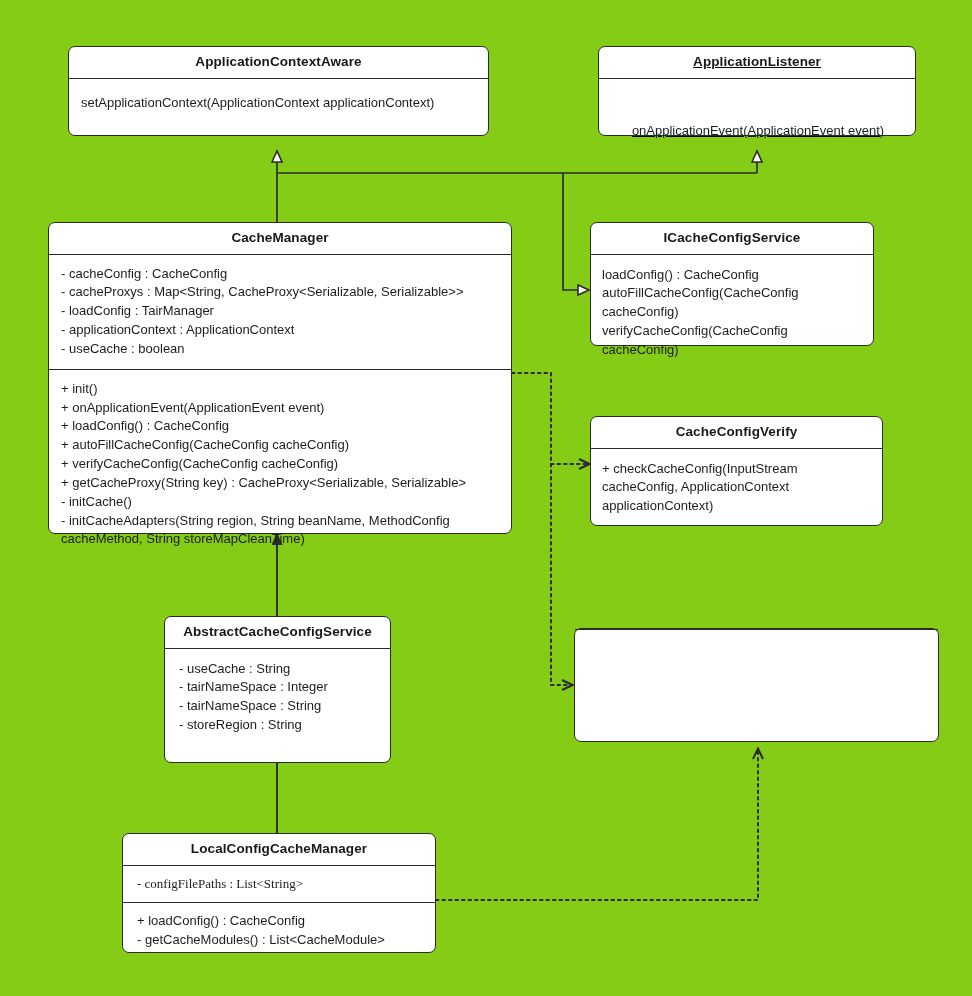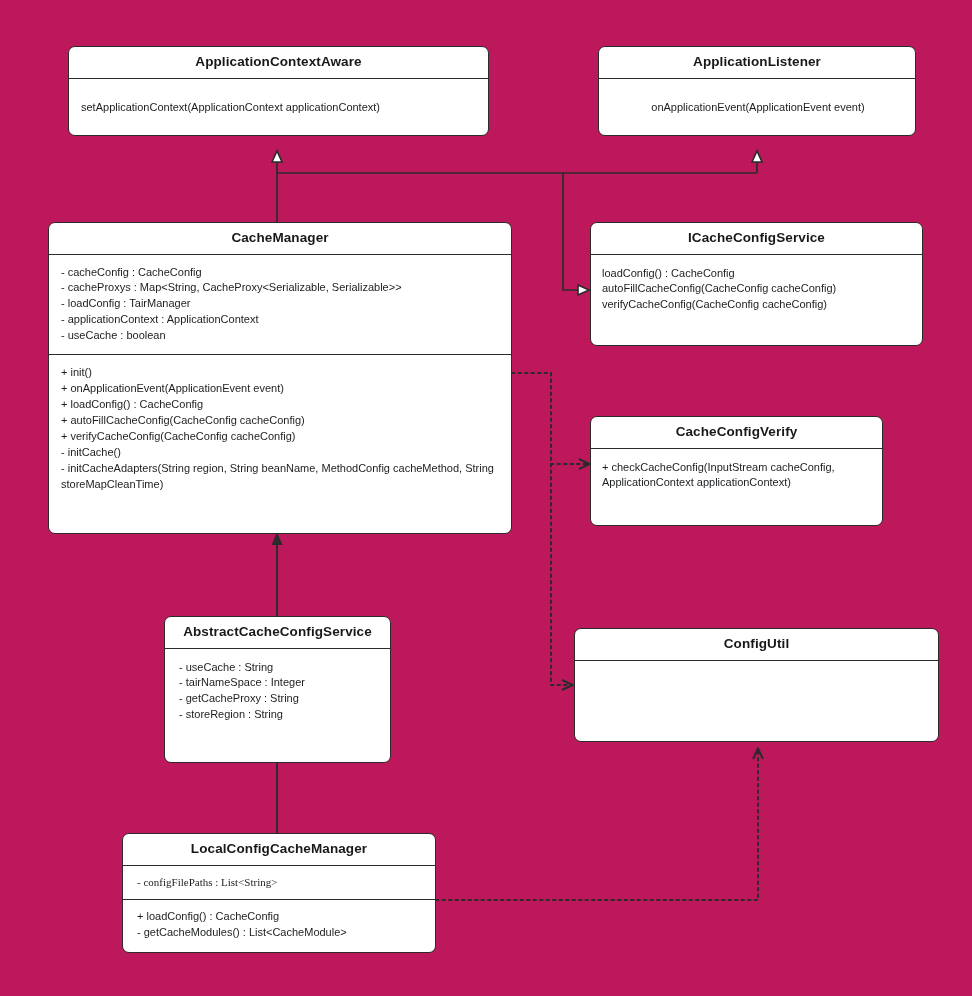--- a/index.html
+++ b/index.html
@@ -4,21 +4,21 @@
 <style>
   html, body {
     margin: 0;
     padding: 0;
     background: #ffffff;
   }
   #diagram-root {
     position: relative;
     width: 972px;
     height: 996px;
-    background: #be185d;
+    background: #84cc16;
     font-family: "Liberation Sans", sans-serif;
     overflow: hidden;
   }
   .uml-class {
     position: absolute;
     box-sizing: border-box;
     background: #ffffff;
     border: 1.7px solid #2b2b2b;
     border-radius: 7px;
     z-index: 5;
@@ -29,22 +29,22 @@
     font-size: 13.5px;
     color: #16181a;
     letter-spacing: 0.1px;
     padding: 7px 6px 8px 6px;
     line-height: 1.15;
   }
   .uml-divider {
     border-top: 1.7px solid #2b2b2b;
   }
   .uml-compartment {
-    padding: 21px 10px 9px 12px;
-    font-size: 11px;
+    padding: 15px 10px 9px 12px;
+    font-size: 13px;
     color: #1b1d1f;
     line-height: 1.45;
   }
   .uml-compartment .row {
     white-space: normal;
   }
   .edges {
     position: absolute;
     left: 0;
     top: 0;
@@ -92,24 +92,24 @@
   </svg>
 
   <div class="uml-class" style="left:68px; top:46px; width:421px; height:90px;">
     <div class="uml-title">ApplicationContextAware</div>
     <div class="uml-divider"></div>
     <div class="uml-compartment">
       <div class="row">setApplicationContext(ApplicationContext applicationContext)</div>
     </div>
   </div>
 
-  <div class="uml-class" style="left:598px; top:46px; width:318px; height:90px;">
+  <div class="uml-class" style="left:598px; top:46px; width:318px; height:90px;text-decoration:underline;">
     <div class="uml-title">ApplicationListener</div>
     <div class="uml-divider"></div>
-    <div class="uml-compartment" style="text-align:center;">
+    <div class="uml-compartment" style="text-align:center;margin-top:28px;">
       <div class="row">onApplicationEvent(ApplicationEvent event)</div>
     </div>
   </div>
 
   <div class="uml-class" style="left:48px; top:222px; width:464px; height:312px;">
     <div class="uml-title">CacheManager</div>
     <div class="uml-divider"></div>
     <div class="uml-compartment" style="padding-top:10px; padding-bottom:10px;">
       <div class="row">- cacheConfig : CacheConfig</div>
       <div class="row">- cacheProxys : Map&lt;String, CacheProxy&lt;Serializable, Serializable&gt;&gt;</div>
@@ -117,26 +117,27 @@
       <div class="row">- applicationContext : ApplicationContext</div>
       <div class="row">- useCache : boolean</div>
     </div>
     <div class="uml-divider"></div>
     <div class="uml-compartment" style="padding-top:10px;">
       <div class="row">+ init()</div>
       <div class="row">+ onApplicationEvent(ApplicationEvent event)</div>
       <div class="row">+ loadConfig() : CacheConfig</div>
       <div class="row">+ autoFillCacheConfig(CacheConfig cacheConfig)</div>
       <div class="row">+ verifyCacheConfig(CacheConfig cacheConfig)</div>
+      <div class="row">+ getCacheProxy(String key) : CacheProxy&lt;Serializable, Serializable&gt;</div>
       <div class="row">- initCache()</div>
       <div class="row">- initCacheAdapters(String region, String beanName, MethodConfig cacheMethod, String storeMapCleanTime)</div>
     </div>
   </div>
 
-  <div class="uml-class" style="left:590px; top:222px; width:333px; height:124px;">
+  <div class="uml-class" style="left:590px; top:222px; width:284px; height:124px;">
     <div class="uml-title">ICacheConfigService</div>
     <div class="uml-divider"></div>
     <div class="uml-compartment" style="padding-top:11px; padding-left:11px;">
       <div class="row">loadConfig() : CacheConfig</div>
       <div class="row">autoFillCacheConfig(CacheConfig cacheConfig)</div>
       <div class="row">verifyCacheConfig(CacheConfig cacheConfig)</div>
     </div>
   </div>
 
   <div class="uml-class" style="left:590px; top:416px; width:293px; height:110px;">
@@ -146,27 +147,26 @@
       <div class="row">+ checkCacheConfig(InputStream cacheConfig, ApplicationContext applicationContext)</div>
     </div>
   </div>
 
   <div class="uml-class" style="left:164px; top:616px; width:227px; height:147px;">
     <div class="uml-title">AbstractCacheConfigService</div>
     <div class="uml-divider"></div>
     <div class="uml-compartment" style="padding-top:11px; padding-left:14px;">
       <div class="row">- useCache : String</div>
       <div class="row">- tairNameSpace : Integer</div>
-      <div class="row">- getCacheProxy : String</div>
+      <div class="row">- tairNameSpace : String</div>
       <div class="row">- storeRegion : String</div>
     </div>
   </div>
 
   <div class="uml-class" style="left:574px; top:628px; width:365px; height:114px;">
-    <div class="uml-title">ConfigUtil</div>
     <div class="uml-divider"></div>
   </div>
 
   <div class="uml-class" style="left:122px; top:833px; width:314px; height:120px;">
     <div class="uml-title">LocalConfigCacheManager</div>
     <div class="uml-divider"></div>
     <div class="uml-compartment" style="padding-top:9px; padding-bottom:9px; padding-left:14px;font-family:Liberation Serif, serif;">
       <div class="row">- configFilePaths : List&lt;String&gt;</div>
     </div>
     <div class="uml-divider"></div>

